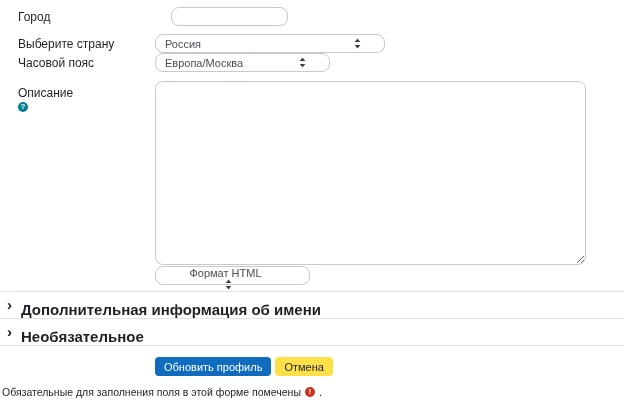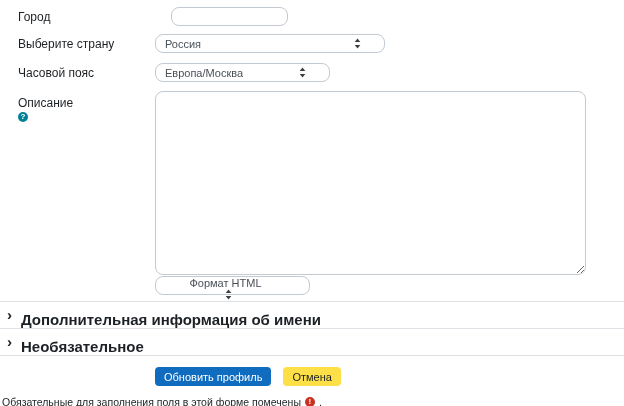--- a/index.html
+++ b/index.html
@@ -14,21 +14,21 @@
   }
   .frow { display: flex; align-items: center; }
   .label-col {
     width: 155px; flex: 0 0 155px;
     padding-left: 18px;
     font-size: 12px;
     color: #1d2125;
   }
   .row-city { padding-top: 7px; gap: 16px; }
   .row-country { margin-top: 8px; }
-  .row-tz { margin-top: 10px; }
+  .row-tz { }
   .row-desc { margin-top: 9px; align-items: flex-start; }
   .row-desc .label-col {
     padding-top: 5px;
     display: flex; align-items: flex-start; justify-content: space-between;
     padding-right: 13px;
     flex-direction: column;
   }
   .text-input {
     width: 117px; height: 19px;
     border: 1px solid #c3cad1;
@@ -79,21 +79,21 @@
     height: 26px;
     padding-left: 7px;
     cursor: pointer;
   }
   .section-chevron {
     font-size: 15px; font-weight: 600; color: #1d2125;
     margin-right: 9px; line-height: 1;
     transform: translateY(-1px);
   }
   .section-title { font-size: 15px; font-weight: bold; color: #1d2125; margin-top: 8px; }
-  .actions { display: flex; gap: 12px; margin: 11px 0 0 155px; }
+  .actions { display: flex; gap: 4px; margin: 11px 0 0 155px; }
   .btn {
     height: 19px;
     border: none; border-radius: 4px;
     font-family: inherit; font-size: 11px;
     padding: 0 9px;
     display: inline-flex; align-items: center;
     cursor: pointer;
   }
   .btn-primary { background: #0f6cbf; color: #fff; }
   .btn-secondary { background: #fde047; color: #1d2125; }

